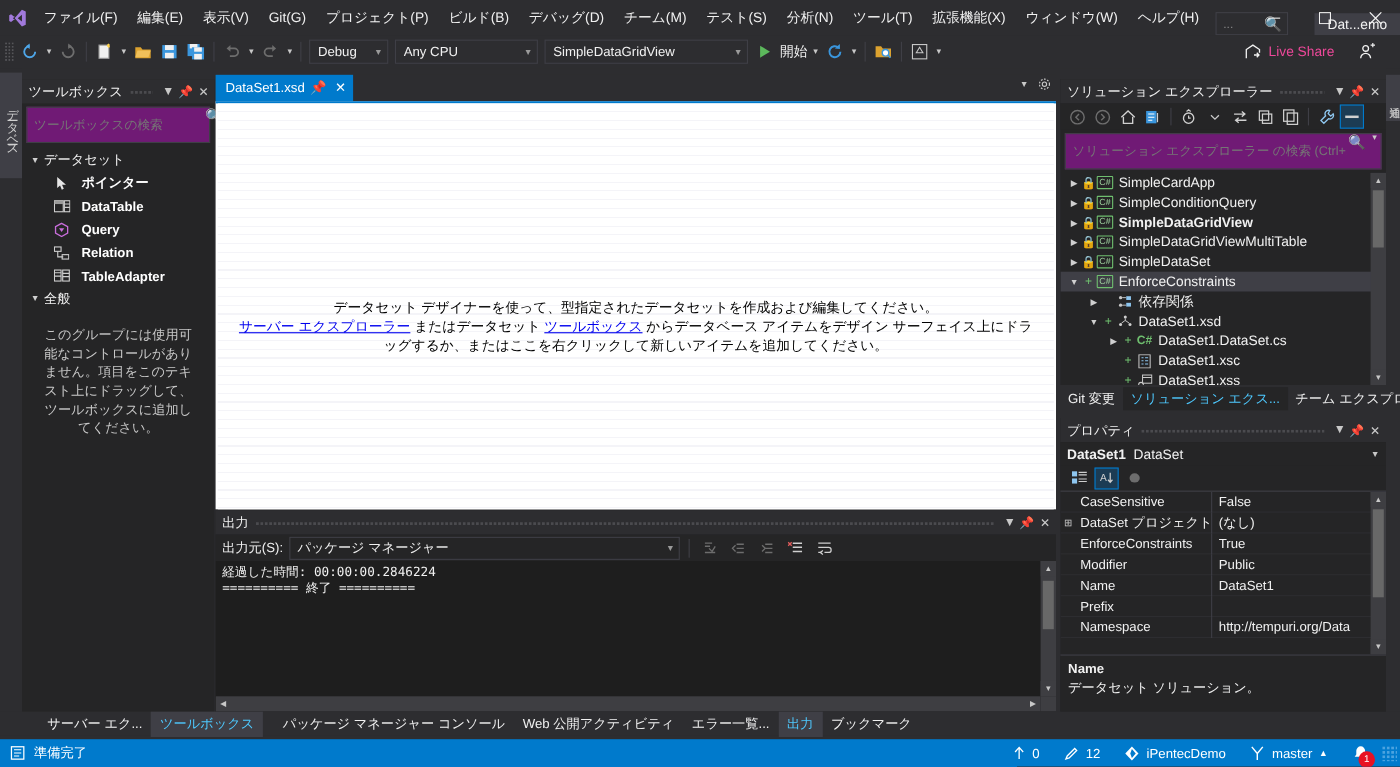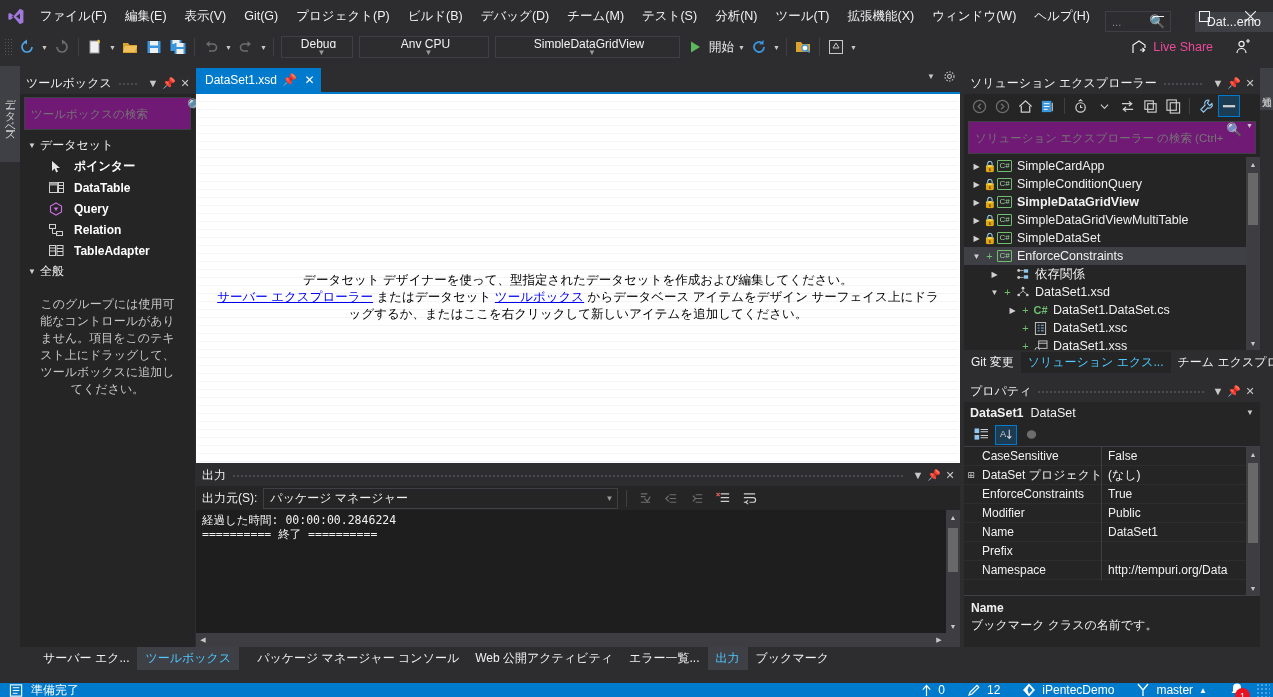--- a/index.html
+++ b/index.html
@@ -49,21 +49,21 @@
   .grip { width:9px; height:18px; margin-right:2px;
     background-image:radial-gradient(#5a5a5e 40%, transparent 41%);
     background-size:3px 3px; opacity:.9; }
   .tb-btn { width:24px; height:24px; display:flex; align-items:center; justify-content:center; }
   .tb-arrow { width:11px; height:24px; display:flex; align-items:center; justify-content:center;
               color:#c8c8c8; font-size:7px; }
   .tb-sep { width:1px; height:18px; background:#3f3f46; margin:0 4px; }
   .tb-combo {
     height:22px; border:1px solid #3f3f46; background:#2d2d30; color:#f1f1f1;
     display:flex; align-items:center; justify-content:space-between;
-    padding:0 4px 0 7px; margin:0 3px; font-size:12px; white-space:nowrap;flex-direction:column;
+    padding:0 4px 0 7px; margin:0 3px; font-size:12px; white-space:nowrap;
   }
   .tb-combo .cv { overflow:hidden; text-overflow:ellipsis; }
   .tb-combo .ca { color:#9a9a9a; font-size:8px; margin-left:6px; }
   .combo-debug { width:72px; }
   .combo-cpu   { width:130px; }
   .combo-start { width:185px; }
   .run-label { color:#f1f1f1; font-size:12.5px; padding:0 2px; }
   .liveshare { position:absolute; right:60px; display:flex; align-items:center; gap:6px;
                color:#ec4899; font-size:12.5px; }
   .tb-right-ico { position:absolute; right:18px; }
@@ -222,21 +222,21 @@
   .pr-desc .t { font-weight:bold; font-size:12px; color:#f1f1f1; }
   .pr-desc .d { font-size:12px; color:#f1f1f1; padding-top:2px; }
 
   
   .bottomtabs { position:absolute; left:0; top:647px; width:1273px; height:22px;
                 background:#2d2d30; display:flex; align-items:center; }
   .bt { padding:3px 8px; font-size:12px; color:#f1f1f1; white-space:nowrap; }
   .bt.active { background:#3f3f46; color:#4ec9ff; }
 
   
-  .statusbar { position:absolute; left:0; bottom:0; width:1273px; height:14px;
+  .statusbar { position:absolute; left:0; bottom:0; width:1273px; height:25px;
                background:#007acc; display:flex; align-items:center; color:#fff; font-size:12px; }
   .sb-left { display:flex; align-items:center; gap:7px; padding-left:9px; }
   .sb-right { position:absolute; right:0; display:flex; align-items:center; height:25px; }
   .sb-seg { display:flex; align-items:center; gap:6px; padding:0 11px; height:25px; white-space:nowrap; }
   .sb-badge { position:relative; }
   .sb-dot { position:absolute; right:-5px; bottom:-5px; width:15px; height:15px; border-radius:50%;
             background:#e81123; color:#fff; font-size:9px; display:flex; align-items:center;
             justify-content:center; }
   .sb-grip { width:14px; height:14px; margin-right:3px;
     background-image:radial-gradient(#4ba3e0 40%, transparent 41%);
@@ -900,21 +900,21 @@
         <span class="pr-val">http://tempuri.org/Data</span>
       </div>
       <div class="vscroll" style="bottom:0">
         <div class="up">▲</div>
         <div class="thumb" style="top:16px;height:80px"></div>
         <div class="dn">▼</div>
       </div>
     </div>
     <div class="pr-desc">
       <div class="t">Name</div>
-      <div class="d">ブックマーク クラスの名前です。</div>
+      <div class="d">データセット ソリューション。</div>
     </div>
   </div>
 
   <div class="bottomtabs">
     <div style="width:35px"></div>
     <div class="bt">サーバー エク...</div>
     <div class="bt active">ツールボックス</div>
     <div style="width:10px"></div>
     <div class="bt">パッケージ マネージャー コンソール</div>
     <div class="bt">Web 公開アクティビティ</div>

